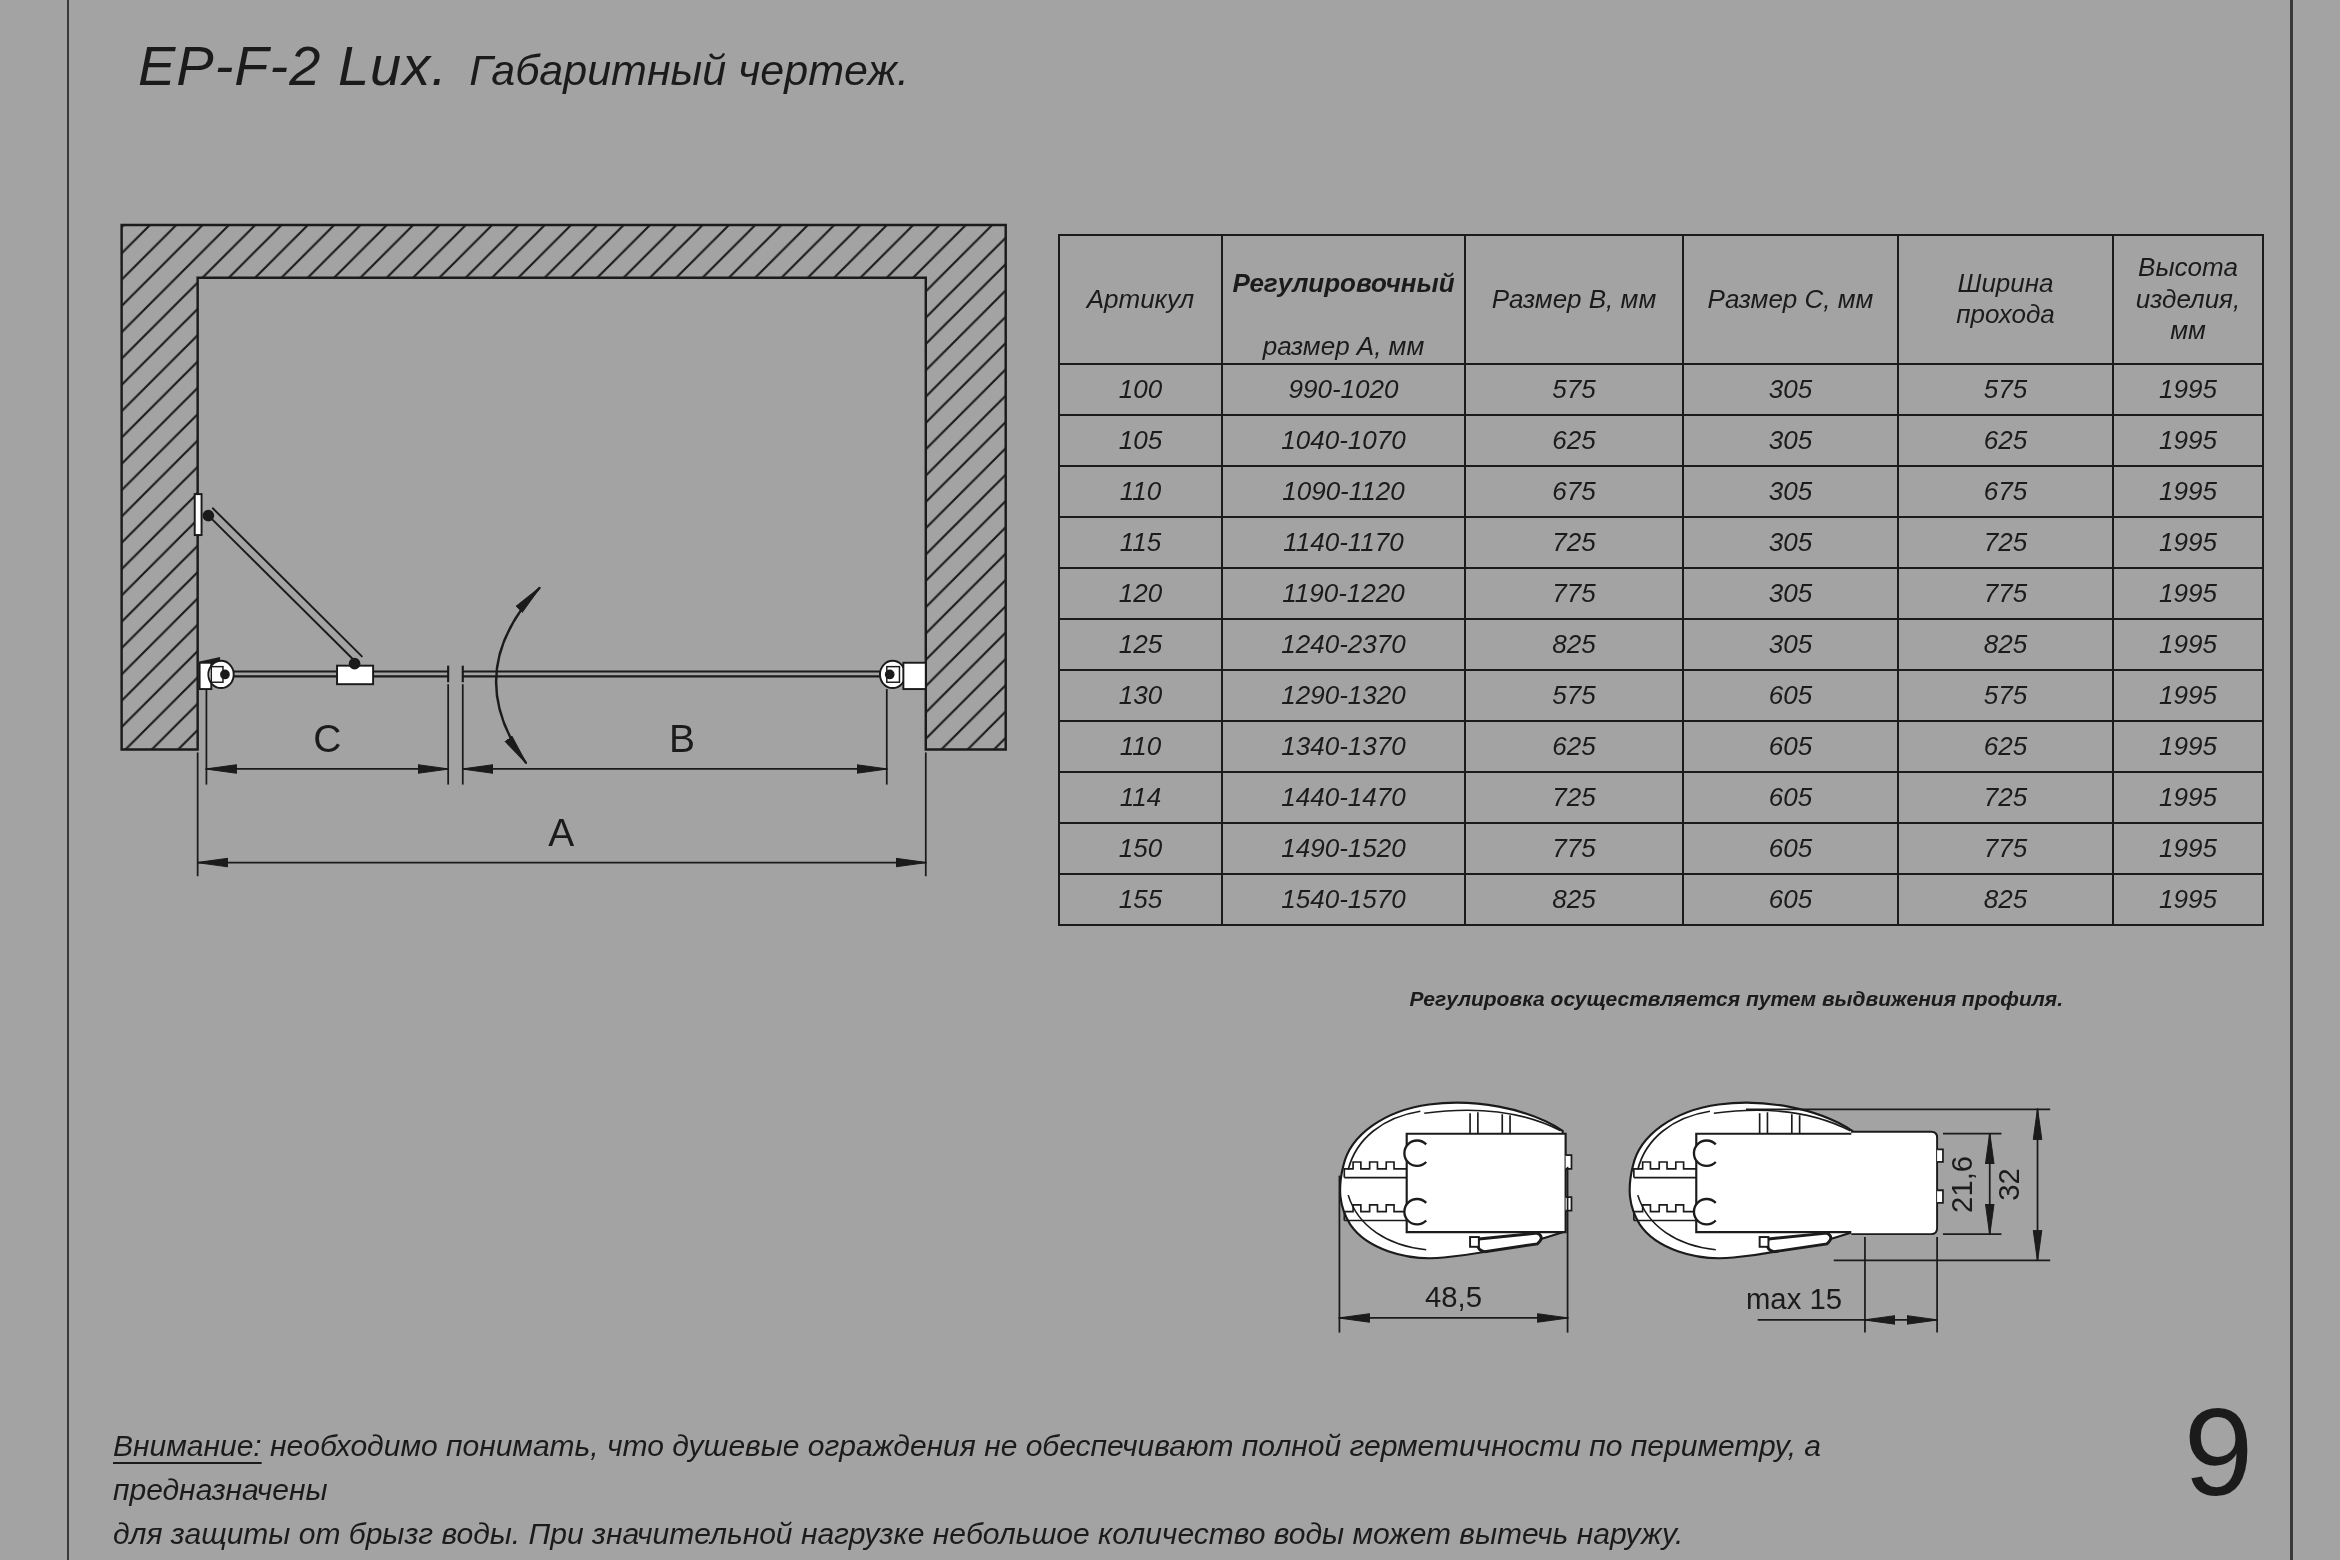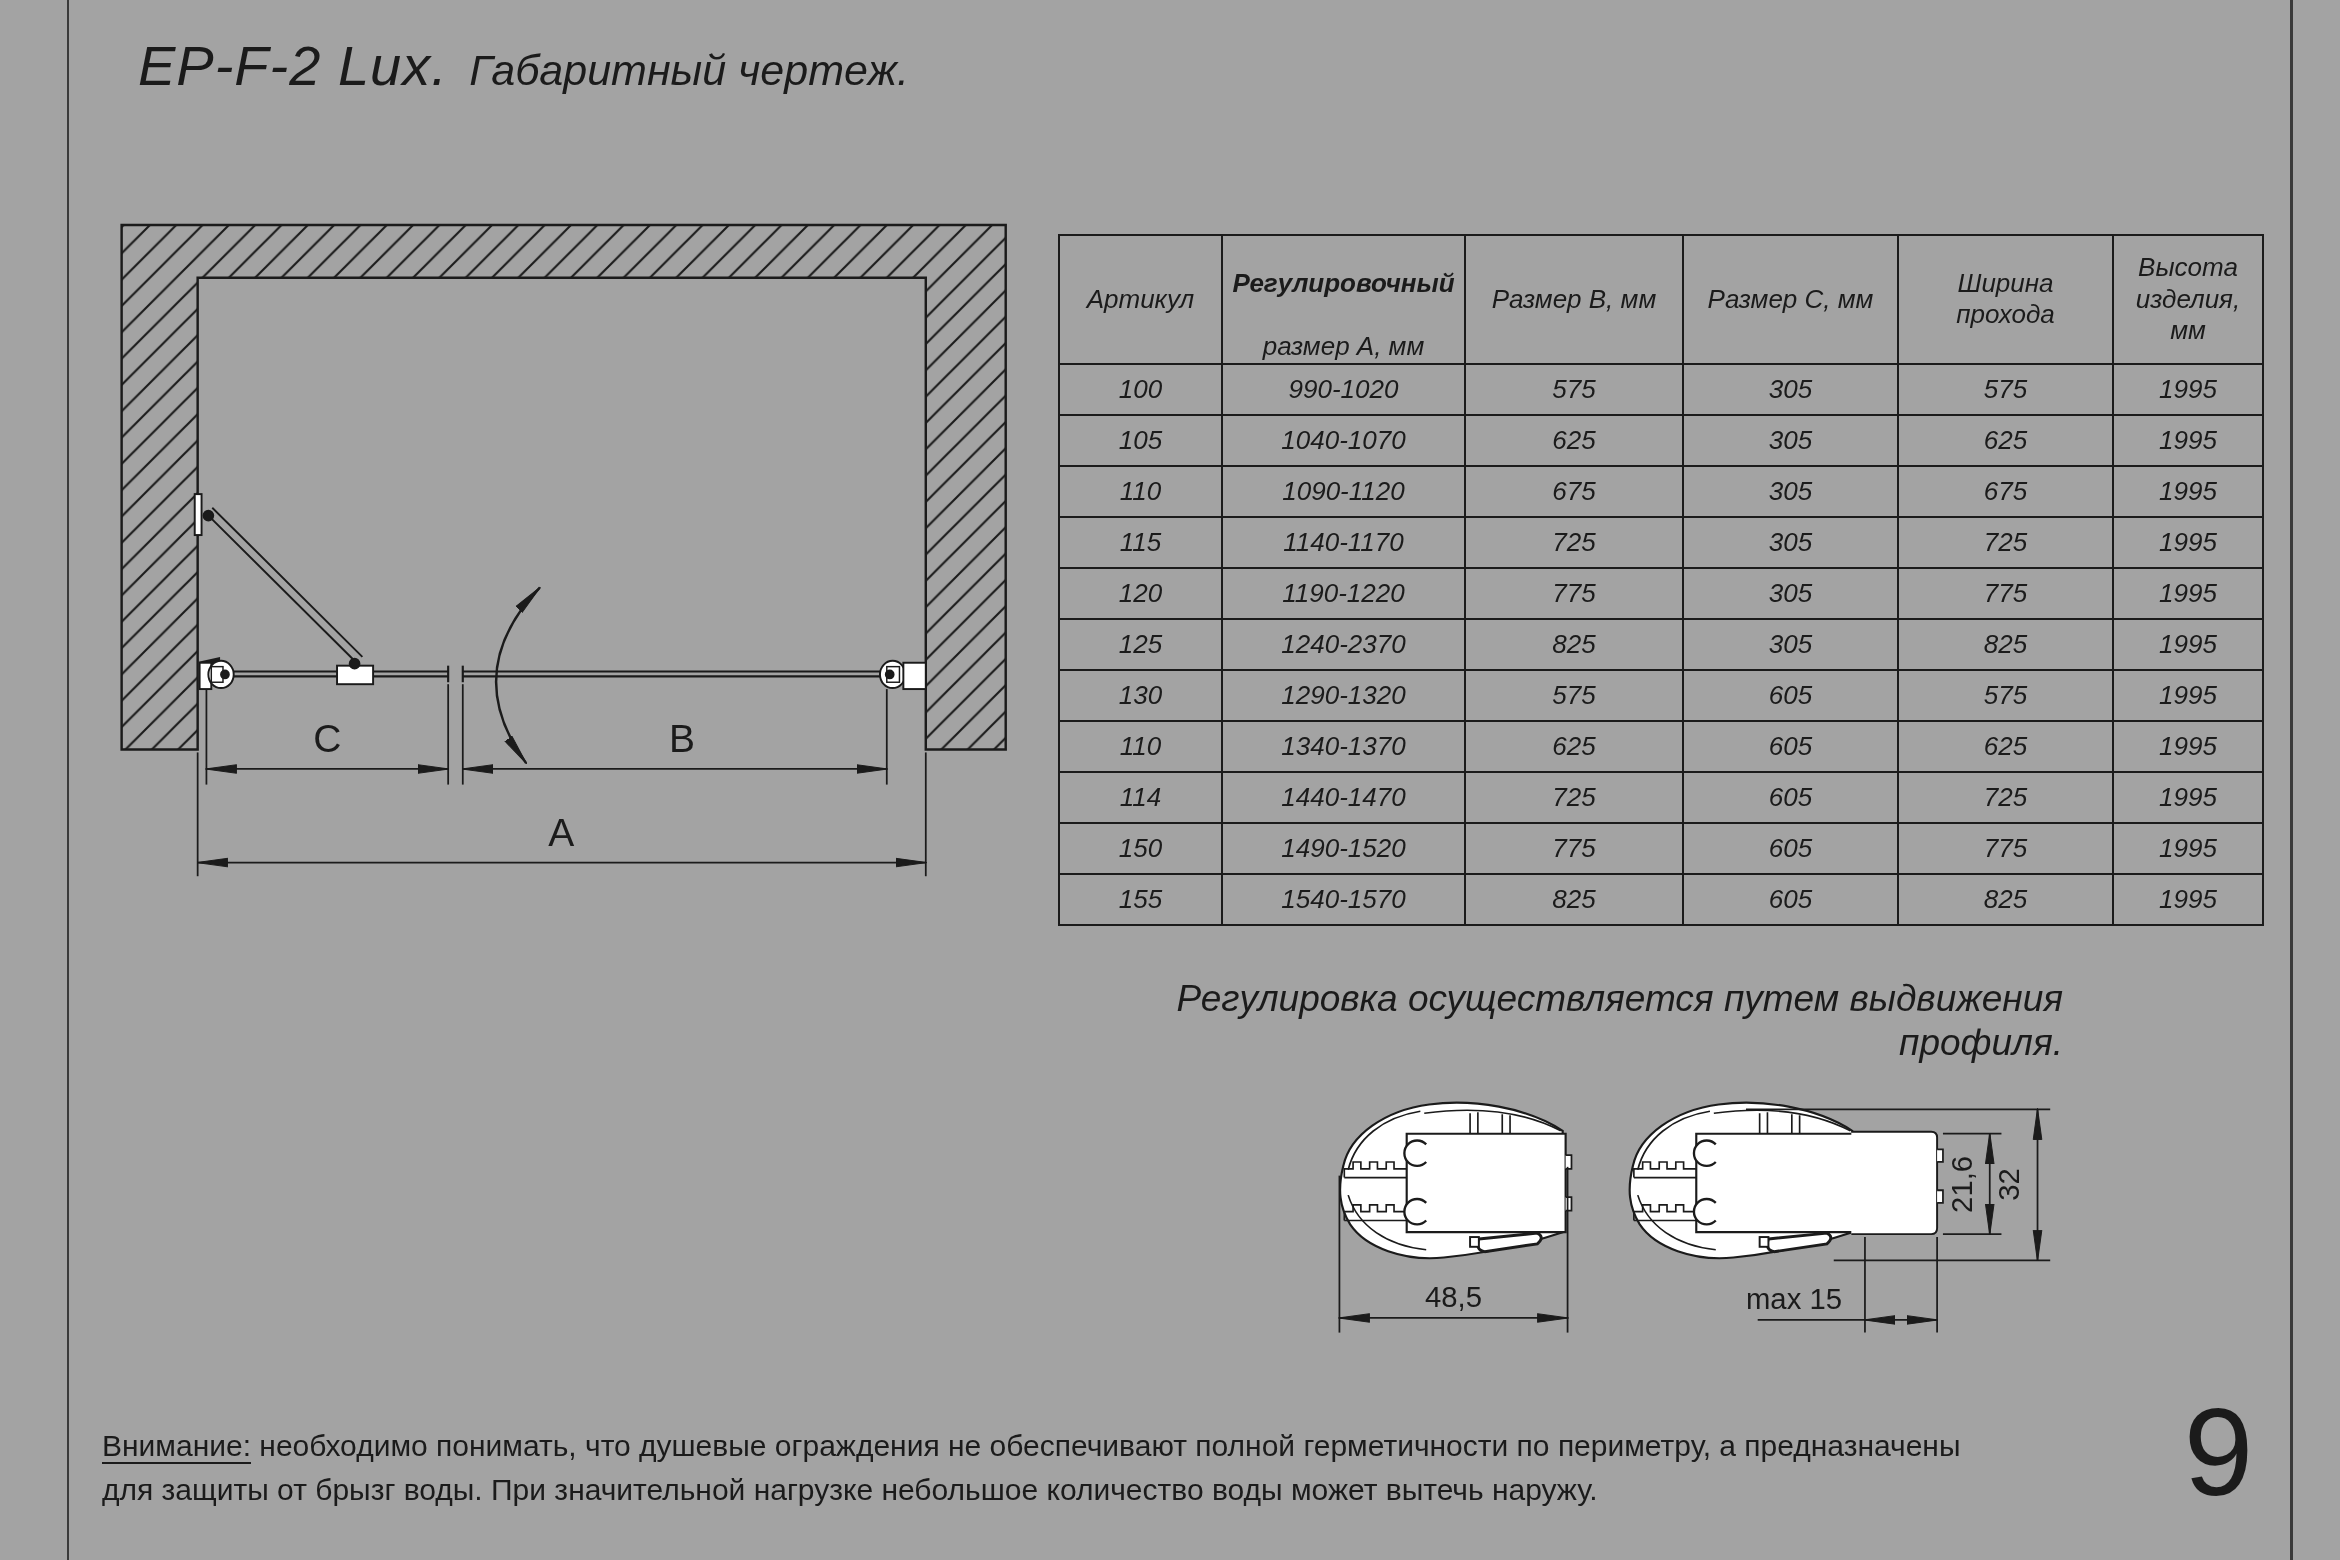--- a/index.html
+++ b/index.html
@@ -28,23 +28,23 @@
         border-collapse:collapse;table-layout:fixed;font-style:italic;
         border:2.9px solid #1b1b1b;}
   table.sizes th, table.sizes td{border:2.4px solid #1b1b1b;text-align:center;
         vertical-align:middle;padding:0;}
   table.sizes thead th{height:99px;font-size:26px;font-weight:normal;
         line-height:1.22;white-space:pre-line;}
   table.sizes thead .b{font-weight:bold;display:block;}
   table.sizes tbody td{height:49px;font-size:26px;}
 
   .notes{position:absolute;left:1083px;top:977px;width:980px;text-align:right;
-         font-style:italic;font-size:37px;line-height:44px;}
-  .warning{position:absolute;left:102px;top:1424px;width:1911px;margin:0;
-         font-size:30px;line-height:44px;}
+         font-style:italic;font-size:21px;line-height:44px;font-weight:bold;}
+  .warning{position:absolute;left:113px;top:1424px;width:1911px;margin:0;
+         font-style:italic;font-size:30px;line-height:44px;}
   .u{text-decoration:underline;text-underline-offset:5.9px;text-decoration-thickness:2px;}
   .pagenum{position:absolute;left:2160px;top:1389px;width:117px;text-align:center;
          font-size:125px;line-height:1;}
 </style>
 </head>
 <body>
 
 <div class="page">
   <div class="edge edge-left"></div>
   <div class="edge edge-right"></div>

